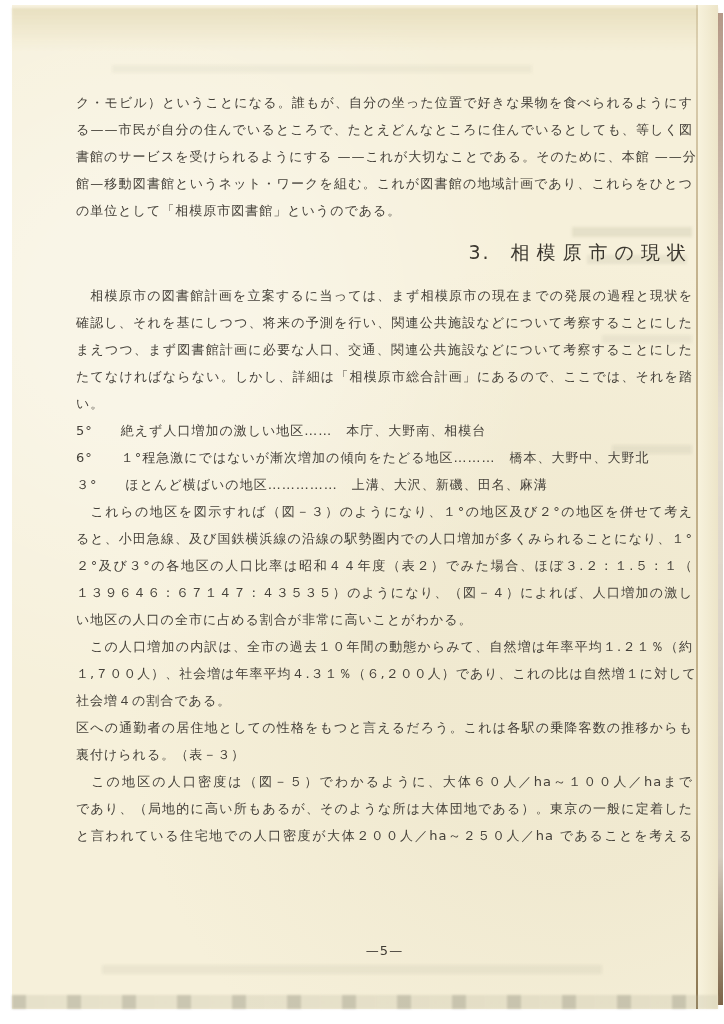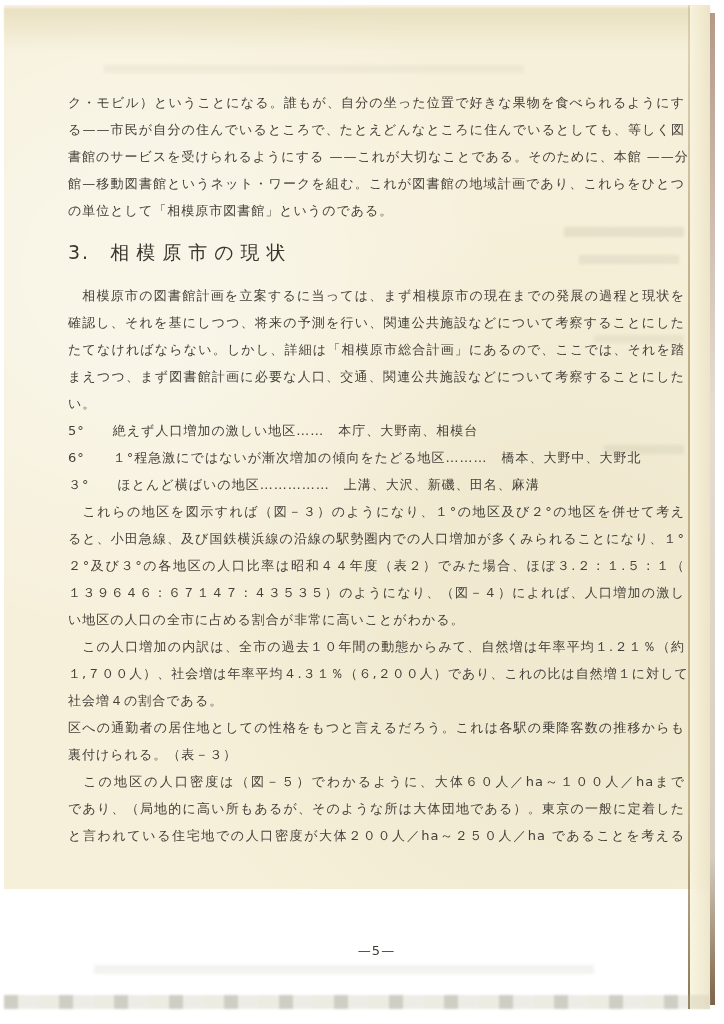--- a/index.html
+++ b/index.html
@@ -3,21 +3,21 @@
 <meta charset="utf-8">
 <style>
   html,body{margin:0;padding:0;}
   body{
     width:724px;height:1024px;position:relative;overflow:hidden;
     background:#ffffff;
     font-family:"DejaVu Sans","Liberation Sans",sans-serif;
   }
   
   .paper{
-    position:absolute;left:4px;top:5px;width:706px;height:884px;
+    position:absolute;left:12px;top:5px;width:706px;height:1004px;
     background:
       radial-gradient(circle at 18% 30%, rgba(255,255,255,.35) 0 12%, transparent 45%),
       radial-gradient(circle at 80% 70%, rgba(214,203,164,.18) 0 18%, transparent 50%),
       #f6f0da;
   }
   .top-band{
     position:absolute;left:0;top:3px;width:100%;height:44px;
     background:linear-gradient(180deg, rgba(220,209,168,.55), rgba(233,224,190,.30) 65%, transparent);
     filter:blur(1px);
   }
@@ -55,21 +55,21 @@
     letter-spacing:1px;
   }
   .line{
     height:27px;white-space:nowrap;overflow:visible;
     text-align:justify;text-align-last:justify;
   }
   .line.short{text-align-last:left;}
   .para{margin:0;}
   .heading{
     margin:13px 0 15px 0;
-    text-align:left;font-size:19px;line-height:30px;color:#3b372f;
+    text-align:right;font-size:19px;line-height:30px;color:#3b372f;
   }
   .heading .h-num{letter-spacing:2px;margin-right:20px;}
   .heading .h-title{letter-spacing:7px;}
   .page-number{
     position:absolute;left:0;top:848px;width:617px;text-align:center;
     color:#3f3b34;font-size:13px;letter-spacing:1px;
   }
 </style>
 </head>
 <body>
@@ -89,22 +89,22 @@
           <div class="line">ク・モビル）ということになる。誰もが、自分の坐った位置で好きな果物を食べられるようにす</div>
           <div class="line">る——市民が自分の住んでいるところで、たとえどんなところに住んでいるとしても、等しく図</div>
           <div class="line">書館のサービスを受けられるようにする ——これが大切なことである。そのために、本館 ——分</div>
           <div class="line">館—移動図書館というネット・ワークを組む。これが図書館の地域計画であり、これらをひとつ</div>
           <div class="line short">の単位として「相模原市図書館」というのである。</div>
         </div>
         <div class="heading"><span class="h-num">3.</span><span class="h-title">相模原市の現状</span></div>
         <div class="para">
           <div class="line">　相模原市の図書館計画を立案するに当っては、まず相模原市の現在までの発展の過程と現状を</div>
           <div class="line">確認し、それを基にしつつ、将来の予測を行い、関連公共施設などについて考察することにした</div>
+          <div class="line">まえつつ、まず図書館計画に必要な人口、交通、関連公共施設などについて考察することにした</div>
           <div class="line">たてなければならない。しかし、詳細は「相模原市総合計画」にあるので、ここでは、それを踏</div>
-          <div class="line">まえつつ、まず図書館計画に必要な人口、交通、関連公共施設などについて考察することにした</div>
           <div class="line short">い。</div>
         </div>
         <div class="para">
           <div class="line short">5°　　絶えず人口増加の激しい地区……　本庁、大野南、相模台</div>
           <div class="line short">6°　　１°程急激にではないが漸次増加の傾向をたどる地区………　橋本、大野中、大野北</div>
           <div class="line short">３°　　ほとんど横ばいの地区……………　上溝、大沢、新磯、田名、麻溝</div>
         </div>
         <div class="para">
           <div class="line">　これらの地区を図示すれば（図－３）のようになり、１°の地区及び２°の地区を併せて考え</div>
           <div class="line">ると、小田急線、及び国鉄横浜線の沿線の駅勢圏内での人口増加が多くみられることになり、１°</div>

